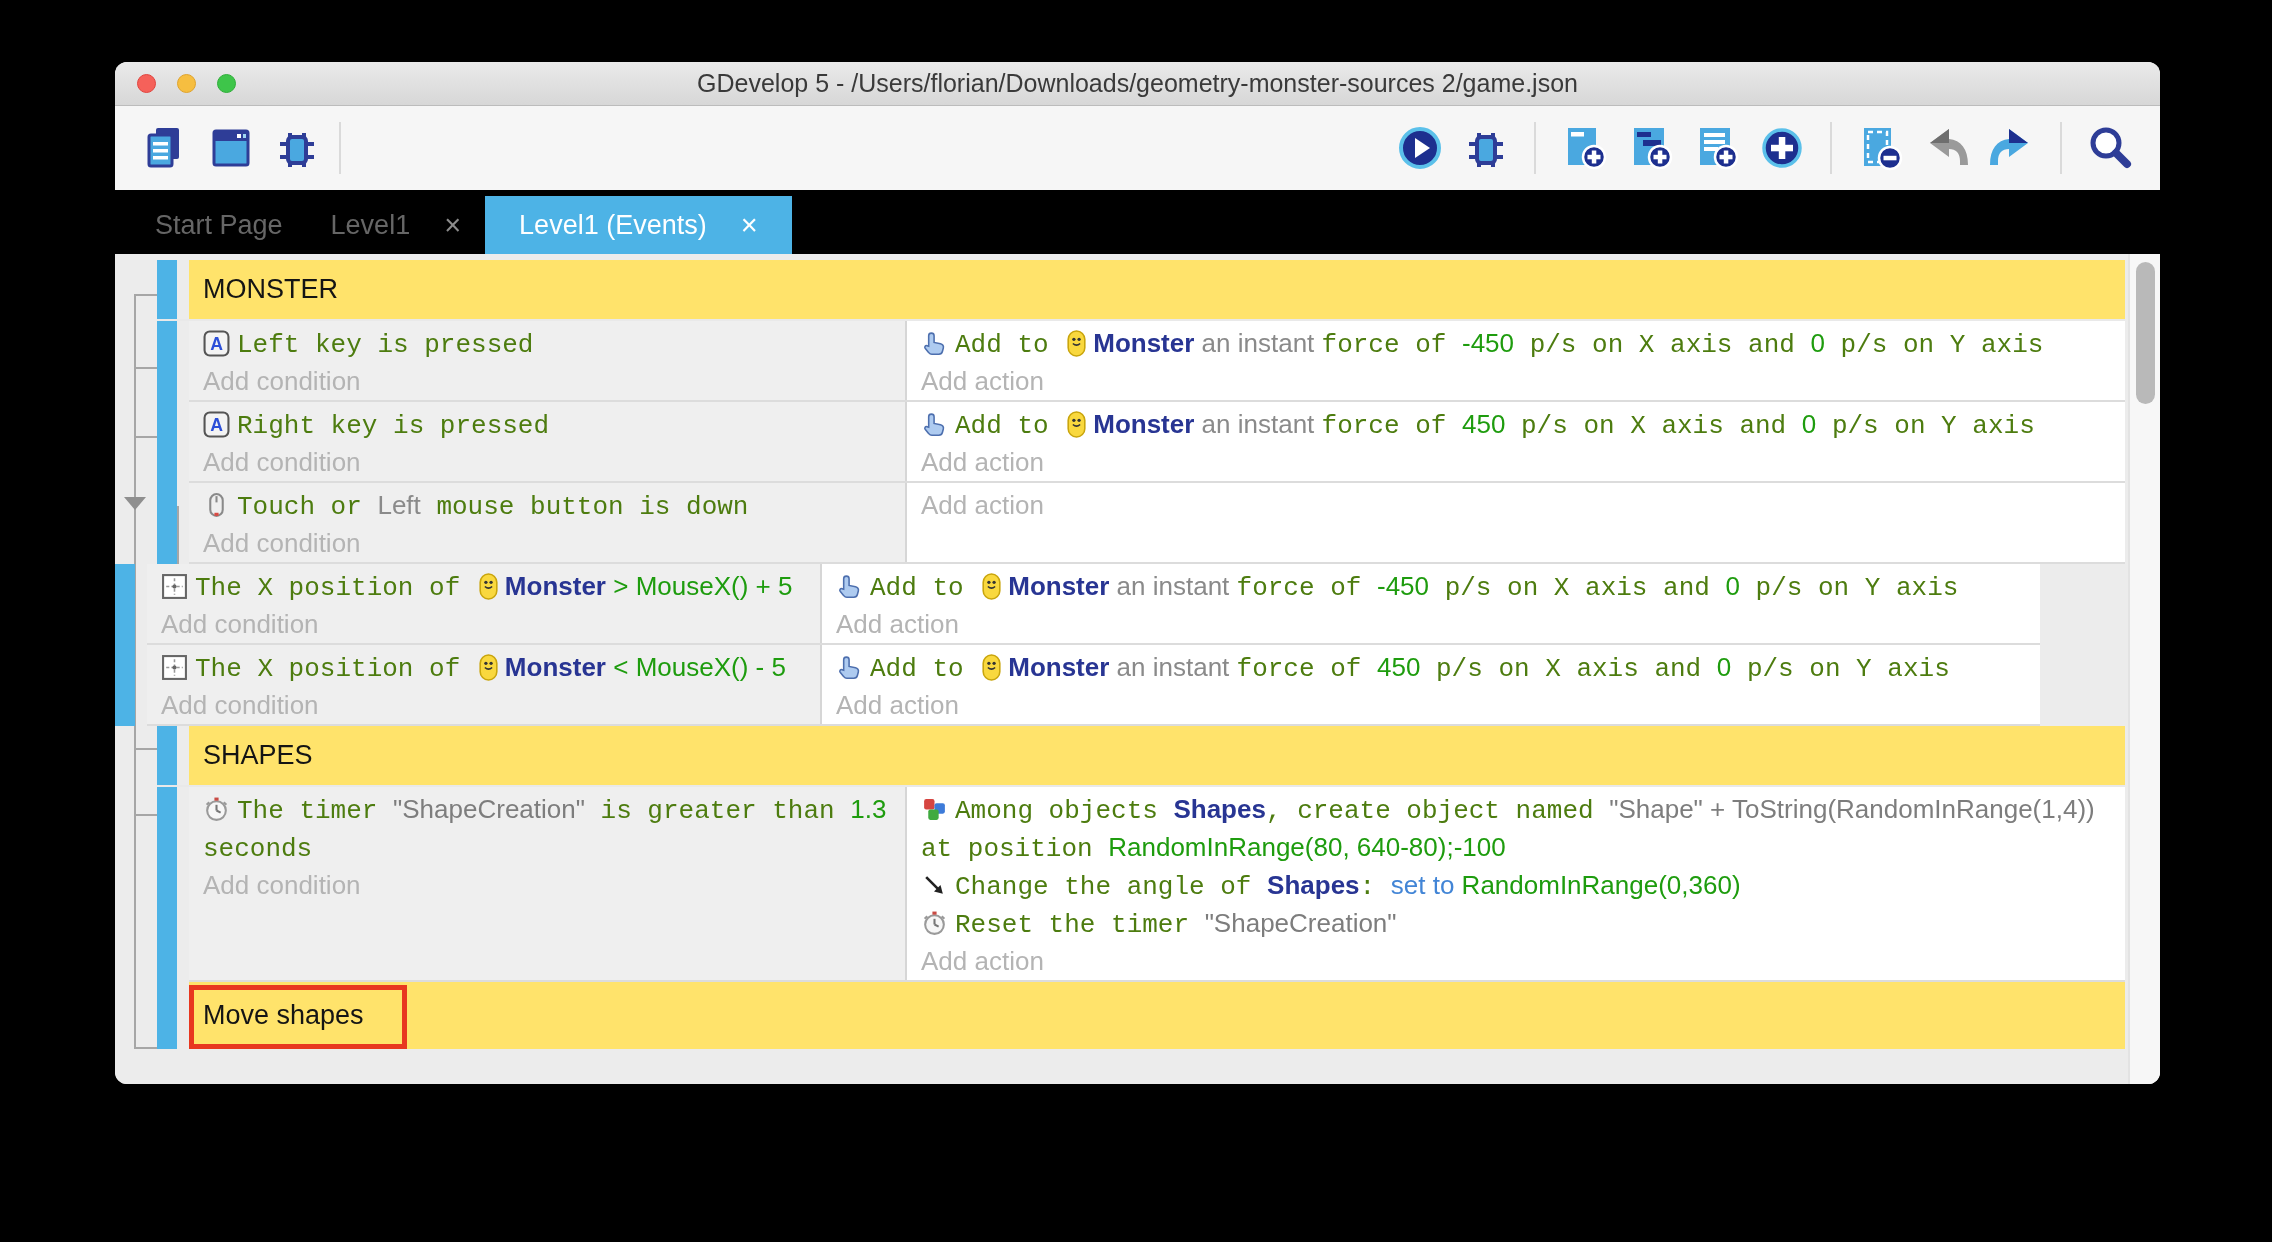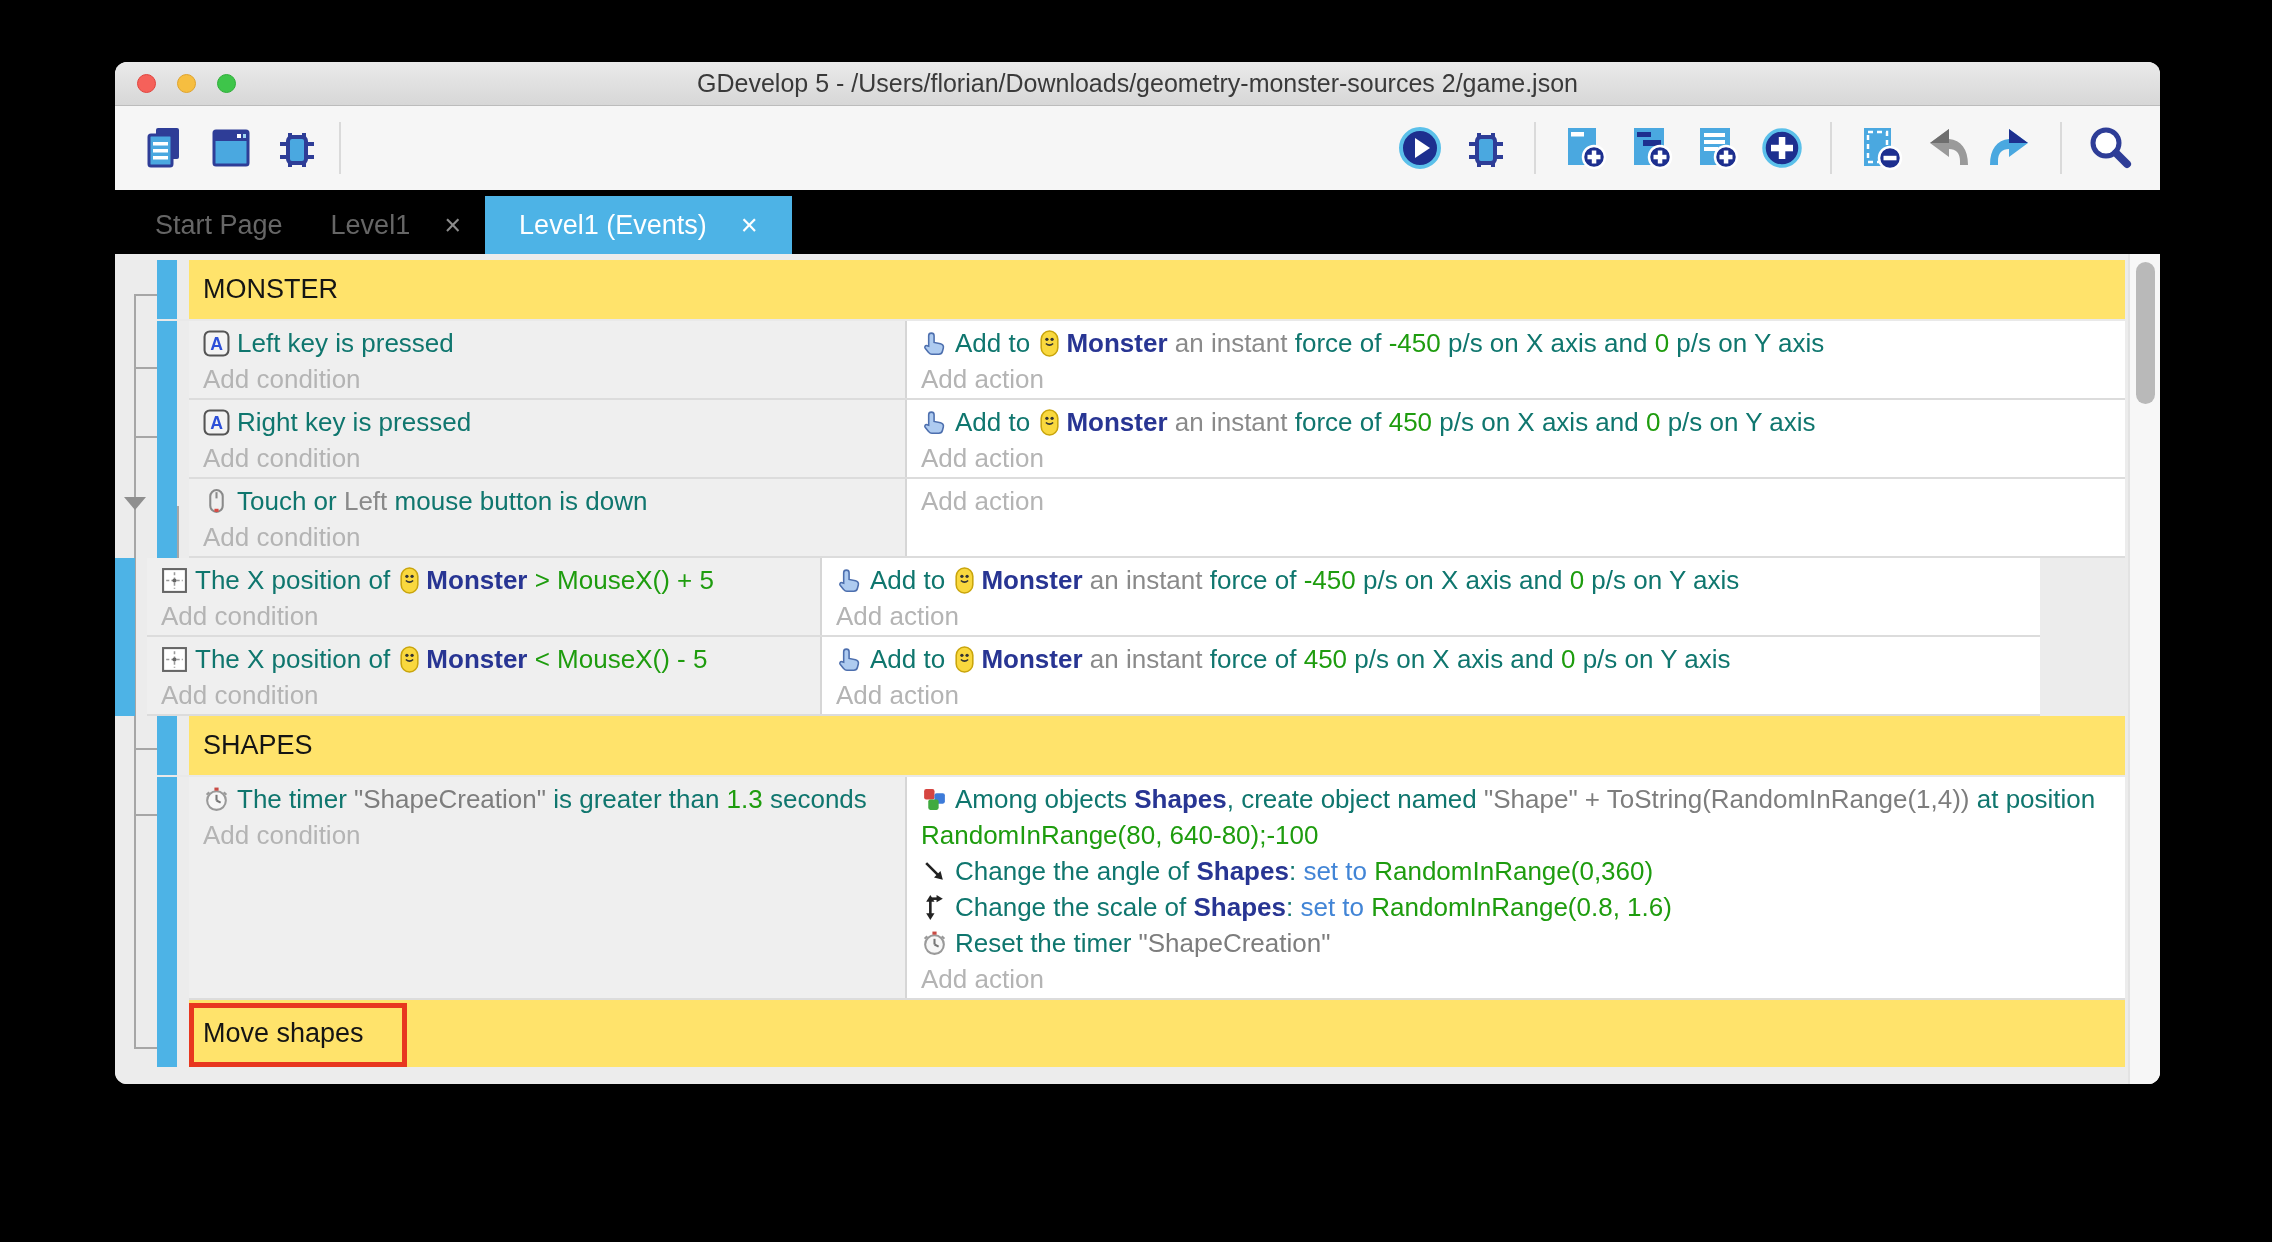--- a/index.html
+++ b/index.html
@@ -58,21 +58,21 @@
   .sel-box{position:absolute;left:0;top:3px;bottom:3px;width:218px;border:5px solid var(--sel-red);}
   .group-row.fill .sel-box{bottom:0;border-bottom-width:5px;}
   .cells{flex:1;display:flex;border-bottom:2px solid #dcdcdc;min-height:75px;}
   .cond{background:#efefef;border-right:2px solid #d6d6d6;flex:none;}
   .indent0 .cond{width:718px;}
   .indent1 .cond{width:675px;}
   .act{flex:1;background:#fff;}
   .cell-inner{padding:4px 10px 1px 14px;}
   .line{font-size:26px;line-height:36px;color:#1d1d1d;}
   .ph{font-size:26px;line-height:36px;color:#b4b4b4;cursor:pointer;}
-  .s-k{color:#0f766e;}
+  .s-k{color:#4d7c0f;font-family:Liberation Mono, monospace;}
   .s-p{color:#8a8a8a;}
   .s-o{color:var(--navy);font-weight:700;}
   .s-g{color:var(--green);}
   .s-b{color:var(--opblue);}
   .s-s{color:#7d7d7d;}
   .inline-icon{display:inline-block;width:27px;height:27px;vertical-align:-5px;margin-right:7px;}
   .inline-icon svg{width:100%;height:100%;}
   .inline-icon.obj{width:21px;margin:0 6px 0 2px;}
   
   .guide{position:absolute;background:#a6a6a6;}
@@ -416,27 +416,20 @@
                 <div class="line"><span class="inline-icon"><svg viewBox="0 0 26 26">
                       <rect x="3" y="3" width="10" height="10" rx="2" fill="#d64541"></rect>
                       <rect x="13" y="7" width="10" height="10" rx="2" fill="#3d7bd9"></rect>
                       <rect x="7" y="13" width="10" height="10" rx="2" fill="#3faa3f"></rect>
                     </svg></span><span class="s-k">Among objects </span><span class="s-o">Shapes</span><span class="s-k">, create object named </span><span class="s-s">"Shape" + ToString(RandomInRange(1,4))</span><span class="s-k"> at position </span><span class="s-g">RandomInRange(80, 640-80);-100</span></div>
                 <div class="line"><span class="inline-icon"><svg viewBox="0 0 26 26">
                       <line x1="5" y1="5" x2="18" y2="18" stroke="#222" stroke-width="2.5"></line>
                       <path d="M21 21 L12.5 18.8 L18.8 12.5 Z" fill="#222"></path>
                     </svg></span><span class="s-k">Change the angle of </span><span class="s-o">Shapes</span><span class="s-k">: </span><span class="s-b">set to </span><span class="s-g">RandomInRange(0,360)</span></div>
                 <div class="line"><span class="inline-icon"><svg viewBox="0 0 26 26">
-                      <line x1="9" y1="5" x2="9" y2="21" stroke="#222" stroke-width="2.5"></line>
-                      <path d="M9 1 L5 7.5 L13 7.5 Z" fill="#222"></path>
-                      <path d="M9 25 L5 18.5 L13 18.5 Z" fill="#222"></path>
-                      <line x1="9" y1="4.5" x2="17" y2="4.5" stroke="#222" stroke-width="2.5"></line>
-                      <path d="M21 4.5 L15 1 L15 8 Z" fill="#222"></path>
-                    </svg></span><span class="s-k">Change the scale of </span><span class="s-o">Shapes</span><span class="s-k">: </span><span class="s-b">set to </span><span class="s-g">RandomInRange(0.8, 1.6)</span></div>
-                <div class="line"><span class="inline-icon"><svg viewBox="0 0 26 26">
                       <circle cx="13" cy="14" r="9" fill="#f7f7f7" stroke="#9a9a9a" stroke-width="2"></circle>
                       <line x1="13" y1="14" x2="13" y2="8.5" stroke="#777" stroke-width="2"></line>
                       <line x1="13" y1="14" x2="17" y2="16" stroke="#777" stroke-width="2"></line>
                       <rect x="11" y="1.5" width="4" height="3" fill="#c94b44"></rect>
                       <line x1="20" y1="6" x2="22.5" y2="8.5" stroke="#9a9a9a" stroke-width="2"></line>
                       <line x1="6" y1="6" x2="3.5" y2="8.5" stroke="#9a9a9a" stroke-width="2"></line>
                     </svg></span><span class="s-k">Reset the timer </span><span class="s-s">"ShapeCreation"</span></div>
                 <div class="ph">Add action</div>
               </div>
             </div>

